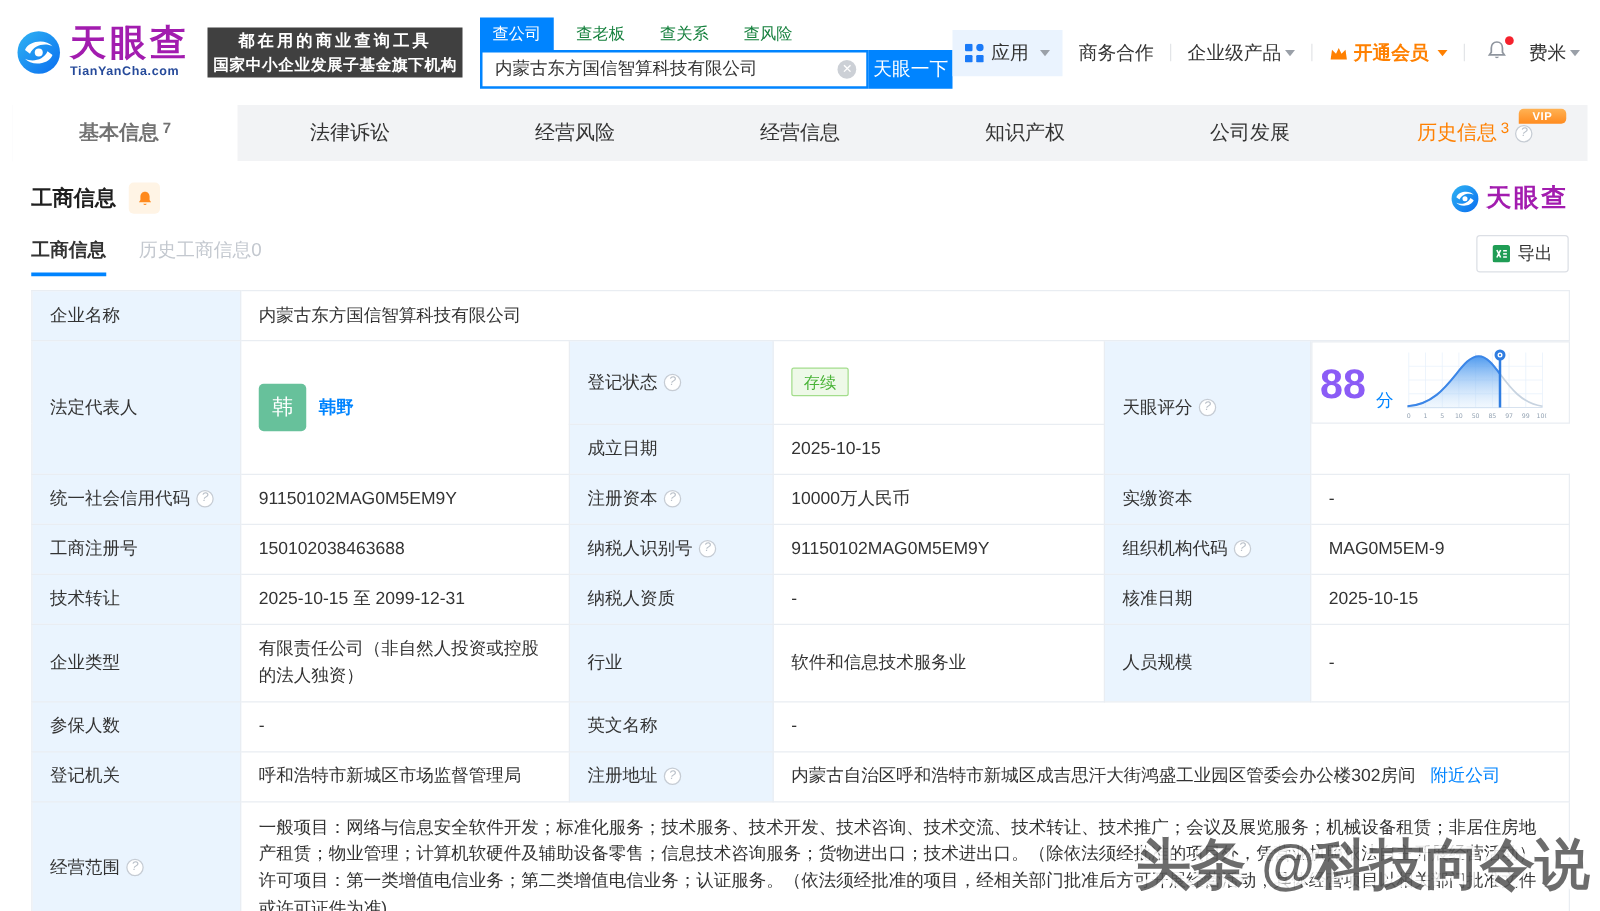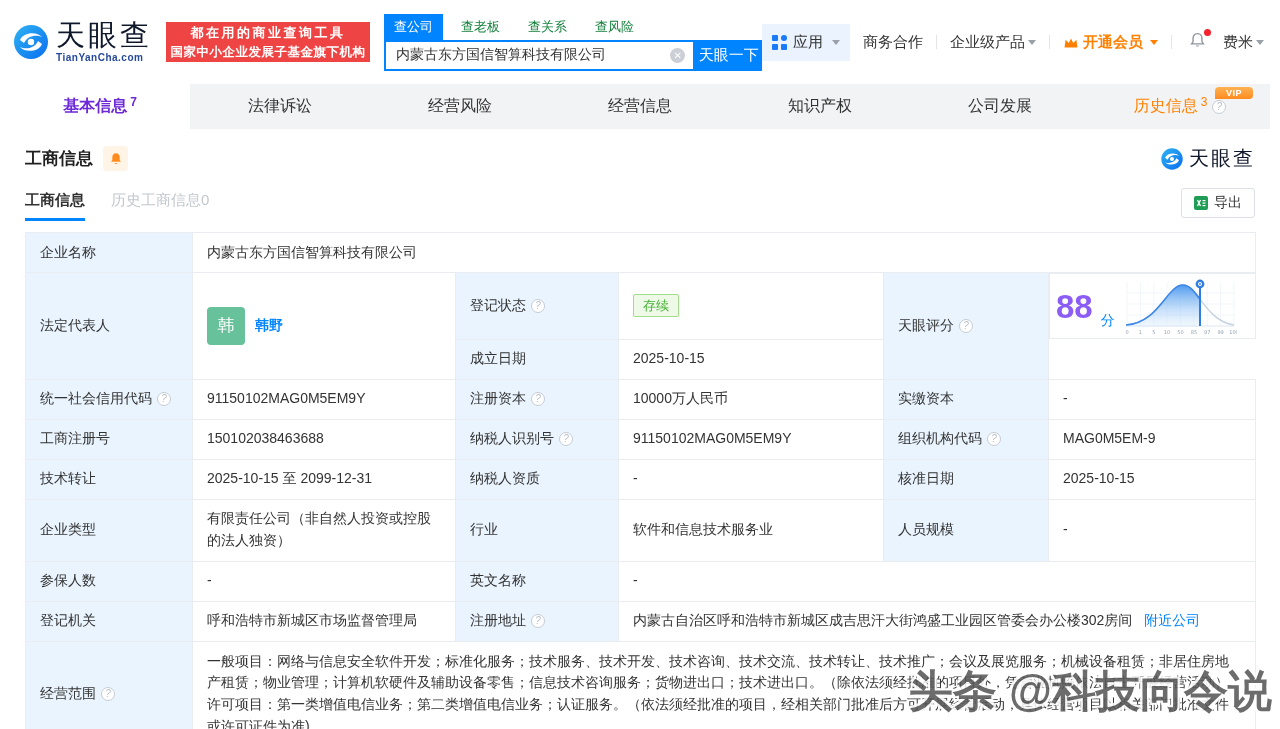--- a/index.html
+++ b/index.html
@@ -3,23 +3,23 @@
 <meta charset="utf-8">
 <style>
   * { margin:0; padding:0; box-sizing:border-box; }
   html,body { width:1280px; height:729px; overflow:hidden; }
   body { font-family:"Liberation Sans","DejaVu Sans",sans-serif; color:#333; background:#fff; position:relative; }
 
   
   .header { height:84px; display:flex; align-items:center; padding:0 16px 0 12px; background:#fff; }
   .logo-wrap { display:flex; align-items:center; gap:6px; cursor:pointer; }
   .logo-txt { display:flex; flex-direction:column; line-height:1; }
-  .logo-title { font-size:29px; font-weight:normal; color:#0f172a; letter-spacing:3px; }
+  .logo-title { font-size:29px; font-weight:bold; color:#a21caf; letter-spacing:3px; }
   .logo-domain { font-size:10px; font-weight:bold; color:#264a9a; margin-top:3px; letter-spacing:.5px; }
-  .promo { margin-left:14px; width:204px; height:40px; background:#ef4444; color:#fff; display:flex; flex-direction:column; justify-content:center; align-items:center; font-weight:bold; }
+  .promo { margin-left:14px; width:204px; height:40px; background:#404040; color:#fff; display:flex; flex-direction:column; justify-content:center; align-items:center; font-weight:bold; }
   .promo-l1 { font-size:13px; letter-spacing:2.5px; }
   .promo-l2 { font-size:12.5px; letter-spacing:.5px; margin-top:2px; }
 
   .search { margin-left:14px; width:378px; }
   .search-tabs { display:flex; align-items:flex-end; font-size:13px; }
   .search-tab { padding:4px 10px; color:#15803d; cursor:pointer; }
   .search-tab.active { background:#0084ff; color:#fff; }
   .search-tab + .search-tab { margin-left:8px; }
   .search-row { display:flex; }
   .search-box { width:334px; height:31px; border:2px solid #0084ff; background:#fff; display:flex; align-items:center; padding:0 8px 0 10px; }
@@ -33,21 +33,21 @@
   .caret.orange { border-top-color:#ff8000; }
   .hdiv { width:1px; height:14px; background:#e3e5e8; }
   .hlink { cursor:pointer; }
   .vip-link { color:#ff8000; font-weight:bold; display:flex; align-items:center; gap:4px; cursor:pointer; }
   .bell-wrap { position:relative; cursor:pointer; padding:2px 4px; }
   .red-dot { position:absolute; top:-1px; right:-1px; width:7px; height:7px; border-radius:50%; background:#f5222d; }
 
   
   .tabbar { margin:0 10px; height:45px; background:#f2f3f5; display:flex; }
   .tab { flex:1; display:flex; align-items:center; justify-content:center; font-size:16px; color:#333; cursor:pointer; position:relative; }
-  .tab.active { background:#fff; color:#6d28d9; font-weight:bold; }
+  .tab.active { background:#fff; color:#737373; font-weight:bold; }
   .tab .cnt { font-size:12px; margin-left:3px; position:relative; top:-5px; }
   .tab.history { color:#ff8000; }
   .tab.history .cnt { color:#ff8000; }
   .vip-badge { position:absolute; top:3px; margin-left:108px; background:linear-gradient(180deg,#ffb254,#ff8b1f); color:#fff; font-size:9px; font-weight:bold; padding:1px 11px; border-radius:4px 4px 4px 0; letter-spacing:.5px; }
   .q { display:inline-block; width:14px; height:14px; border:1px solid #c6ccd4; border-radius:50%; color:#b9c0c9; font-size:10px; line-height:12px; text-align:center; margin-left:5px; vertical-align:1px; cursor:pointer; background:#fff; flex:none; }
 
   
   .card { margin:0 10px; background:#fff; padding:0 15px; }
   .sec-head { display:flex; align-items:center; padding:16px 0 10px 0; }
   .sec-title { font-size:17px; font-weight:bold; color:#1f1f1f; }

